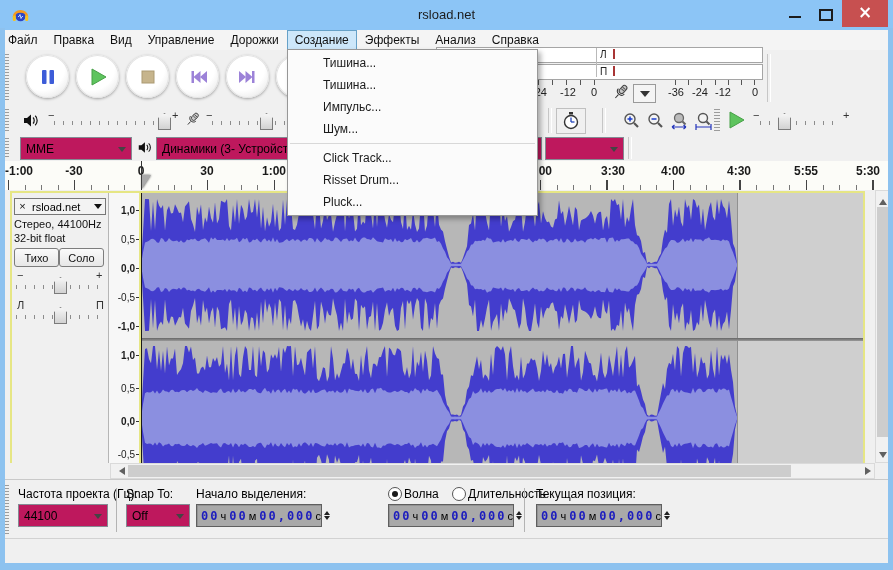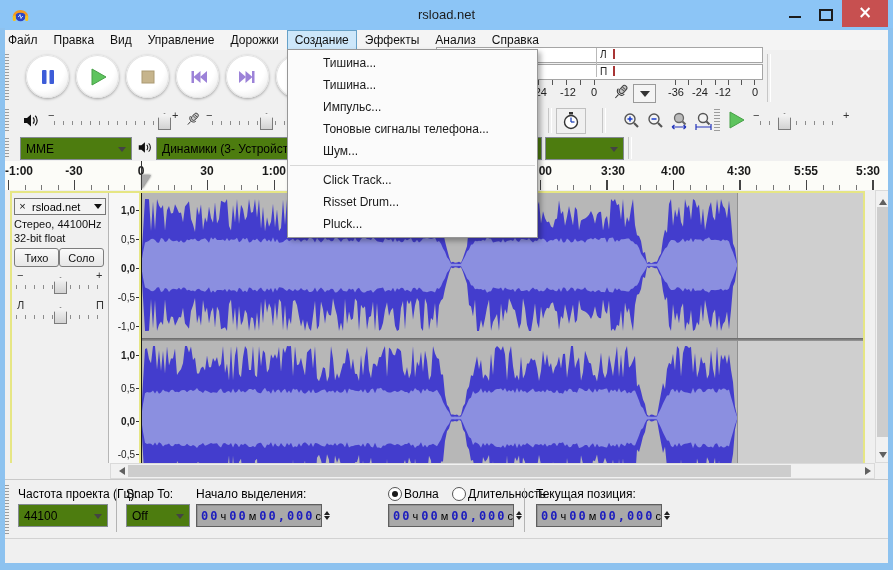--- a/index.html
+++ b/index.html
@@ -35,21 +35,21 @@
         background:repeating-linear-gradient(90deg,#555 0 1px,transparent 1px 13.9px)}
   .smallbtn{position:absolute;border:1px solid #9a9a9a;background:#f4f4f4;
         display:flex;align-items:center;justify-content:center}
   .ticksline{position:absolute;height:4px;
         background:repeating-linear-gradient(90deg,#8c8c8c 0 1px,transparent 1px 9px)}
   .thumb{position:absolute;width:11px;height:15px;
         background:linear-gradient(180deg,#f5f5f5,#d2d2d2);
         border:1px solid #7b7b7b;
         clip-path:polygon(50% 0,100% 30%,100% 100%,0 100%,0 30%)}
   .pm{position:absolute;font-size:11px;color:#333}
-  .combo{position:absolute;height:21px;background:#4d7c0f;border:1px solid #848a93;
+  .combo{position:absolute;height:21px;background:#be185d;border:1px solid #848a93;
          display:flex;align-items:center;font-size:12px;color:#000;overflow:hidden}
   .combo .ctext{padding-left:5px;white-space:nowrap;flex:1}
   .carr{width:0;height:0;border:4px solid transparent;border-top:5px solid #444;
         margin:5px 5px 0 3px;flex:none}
   .zbtn{position:absolute;top:2px;width:23px;height:24px;display:flex;
         align-items:center;justify-content:center}
   
   .timeline{left:0;top:161px;width:888px;height:29px;background:#fcfcf8;
         border-bottom:1px solid #8a8a8a;overflow:hidden}
   .tl{position:absolute;top:3px;transform:translateX(-50%);
@@ -359,21 +359,21 @@
       <div class="ticksline" style="left:0;top:16px;width:86px"></div>
       <div class="thumb" style="left:38px;top:8px"></div>
     </div>
   </div>
 
   <div class="abs" style="left:109px;top:3px;width:31px;height:270px;background:#f7f7f7;border-right:1px solid #808080">
     <span class="vr" style="top:17px;font-weight:bold">1,0</span>
     <span class="vr" style="top:46px">0,5</span>
     <span class="vr" style="top:75px;font-weight:bold">0,0</span>
     <span class="vr" style="top:104px">-0,5</span>
-    <span class="vr" style="top:133px;font-weight:normal">-1,0</span>
+    <span class="vr" style="top:133px;font-weight:bold">-1,0</span>
     <div class="vrt" style="top:17px"></div>
     <div class="vrt" style="top:46px"></div>
     <div class="vrt" style="top:75px"></div>
     <div class="vrt" style="top:104px"></div>
     <div class="vrt" style="top:133px"></div>
     <span class="vr" style="top:162px;font-weight:bold">1,0</span>
     <span class="vr" style="top:195px">0,5</span>
     <span class="vr" style="top:228px;font-weight:bold">0,0</span>
     <span class="vr" style="top:261px">-0,5</span>
     <div class="vrt" style="top:162px"></div>
@@ -487,19 +487,18 @@
 <div class="abs statusbar"></div>
 
 <div class="abs frame" style="left:0;top:28px;width:5px;height:542px"></div>
 <div class="abs frame" style="left:888px;top:28px;width:5px;height:542px"></div>
 <div class="abs frame" style="left:0;top:563px;width:893px;height:7px"></div>
 
 <div class="abs dropdown">
   <div class="ditem">Тишина...</div>
   <div class="ditem">Тишина...</div>
   <div class="ditem">Импульс...</div>
-  <div class="ditem">Тоновые сигналы телефона...</div>
   <div class="ditem">Шум...</div>
   <div class="dsep"></div>
   <div class="ditem">Click Track...</div>
   <div class="ditem">Risset Drum...</div>
   <div class="ditem">Pluck...</div>
 </div>
 
 </body></html>

